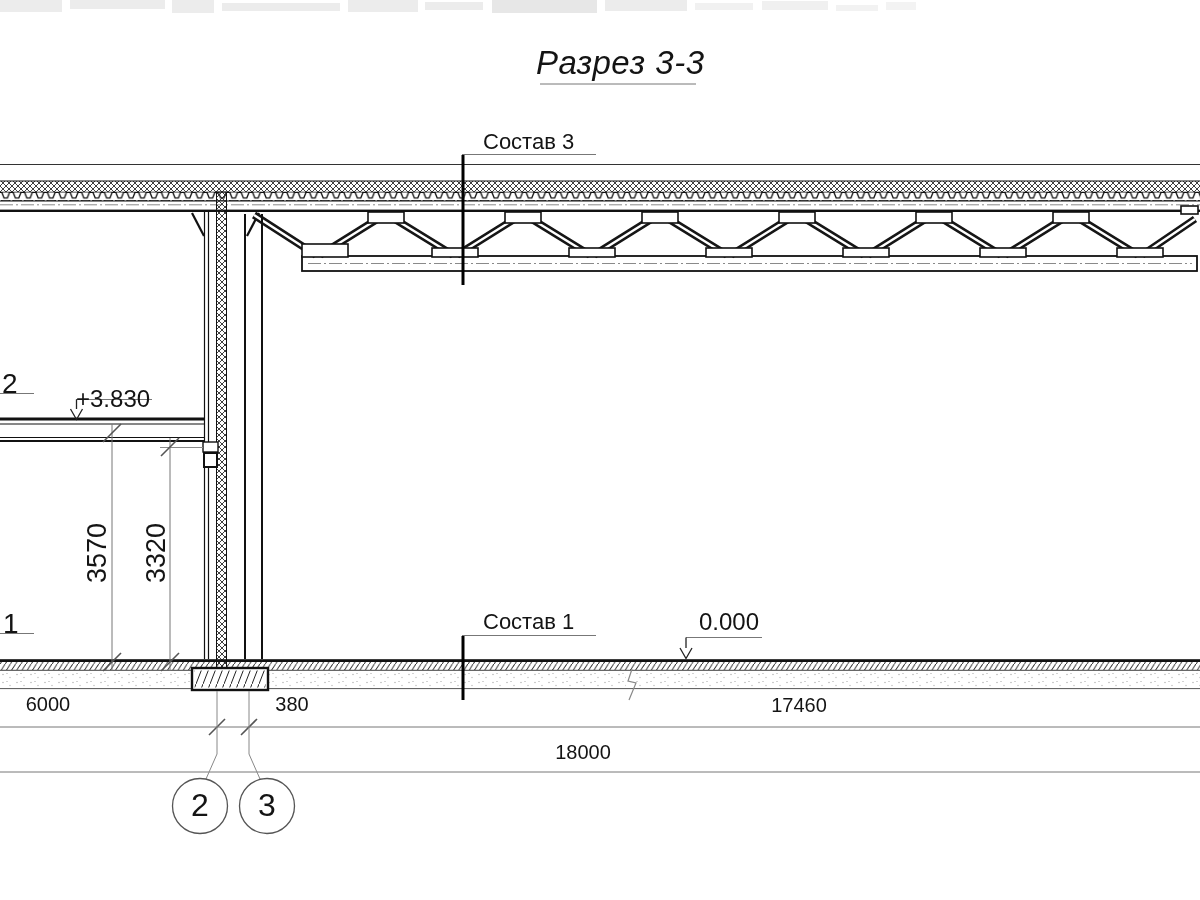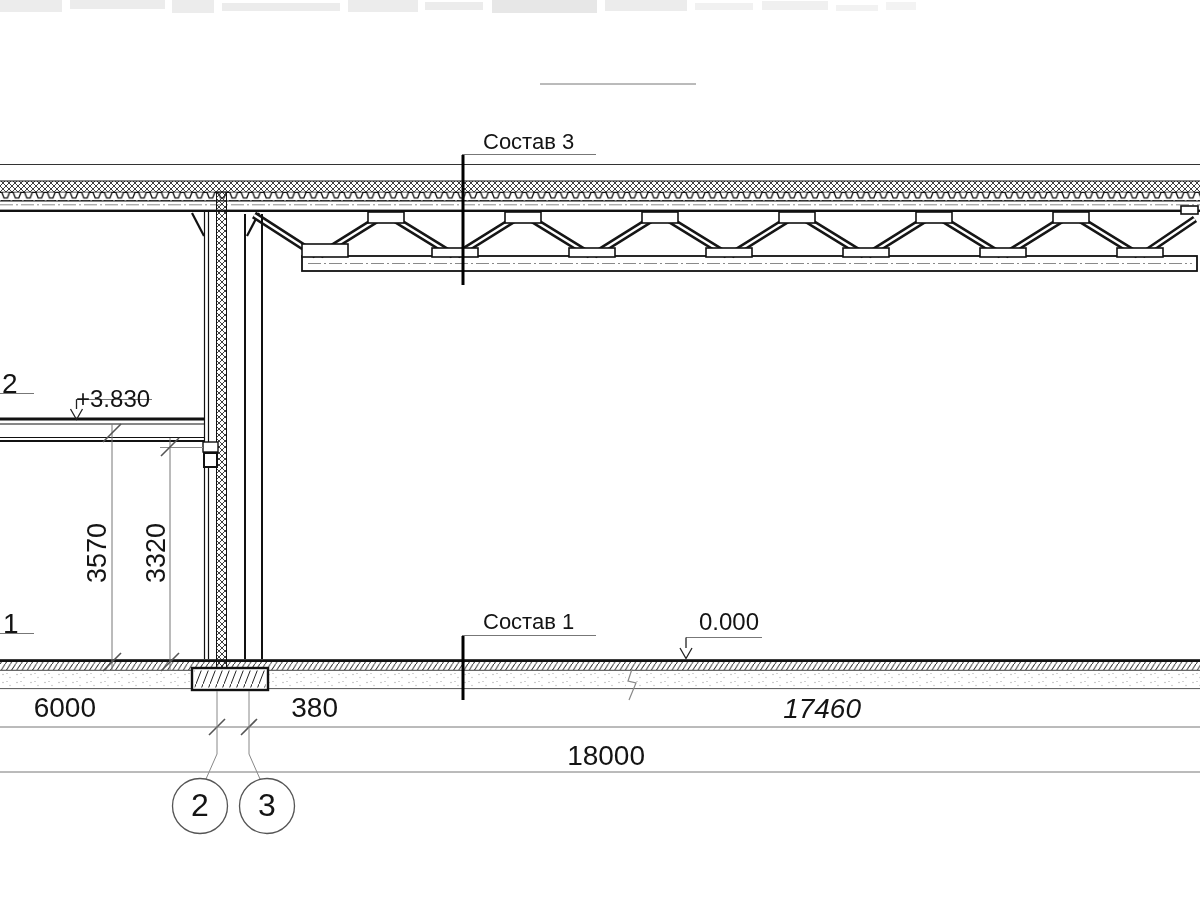--- a/index.html
+++ b/index.html
@@ -1,21 +1,21 @@
 <!DOCTYPE html>
 <html><head>
 <meta charset="utf-8">
 <style>
   html,body{margin:0;padding:0;}
   body{width:1200px;height:900px;background:#ffffff;position:relative;overflow:hidden;
        font-family:"Liberation Sans", sans-serif;color:#111;}
   #stage{position:absolute;left:0;top:0;width:1200px;height:900px;}
   svg#linework{position:absolute;left:0;top:0;}
   .txt{position:absolute;white-space:nowrap;color:#141414;line-height:1;}
-  .dim{font-size:28px;text-align:right;}
+  .dim{font-size:20px;text-align:center;}
   .vdim{font-size:27px;transform:translate(-50%,-50%) rotate(-90deg);}
   .gridnum{font-size:32px;transform:translate(-50%,-54%);}
   .callout{font-size:28px;}
   .small-label{font-size:22px;}
   .elev{font-size:24px;}
   .title{font-style:italic;font-size:33px;letter-spacing:.5px;}
 </style>
 </head>
 <body>
 
@@ -174,30 +174,31 @@
     <circle cx="267" cy="806" r="27.5" fill="#fff" stroke="#555" stroke-width="1.3"></circle>
   </g>
 
   <g stroke="#777" stroke-width="1">
     <line x1="540" y1="84" x2="696" y2="84"></line>
     <line x1="0" y1="393.5" x2="34" y2="393.5"></line>
     <line x1="0" y1="633.5" x2="34" y2="633.5"></line>
   </g>
 </svg>
 
+<div class="txt title" style="left:536px;top:46px;">Разрез 3-3</div>
 
 <div class="txt small-label" style="left:483px;top:131px;">Состав 3</div>
 <div class="txt small-label" style="left:483px;top:611px;">Состав 1</div>
 
 <div class="txt elev" style="left:76px;top:387px;">+3.830</div>
 <div class="txt elev" style="left:699px;top:610px;">0.000</div>
 
 <div class="txt dim" style="left:0px;top:694px;width:96px;">6000</div>
 <div class="txt dim" style="left:246px;top:694px;width:92px;">380</div>
-<div class="txt dim" style="left:737px;top:695px;width:124px;font-style:italic;">17460</div>
+<div class="txt dim" style="left:737px;top:695px;width:124px;">17460</div>
 <div class="txt dim" style="left:521px;top:742px;width:124px;">18000</div>
 
 <div class="txt vdim" style="left:97px;top:553px;">3570</div>
 <div class="txt vdim" style="left:156px;top:553px;">3320</div>
 
 <div class="txt gridnum" style="left:200px;top:806px;">2</div>
 <div class="txt gridnum" style="left:267px;top:806px;">3</div>
 
 <div class="txt callout" style="left:2px;top:370px;">2</div>
 <div class="txt callout" style="left:3px;top:610px;">1</div>

